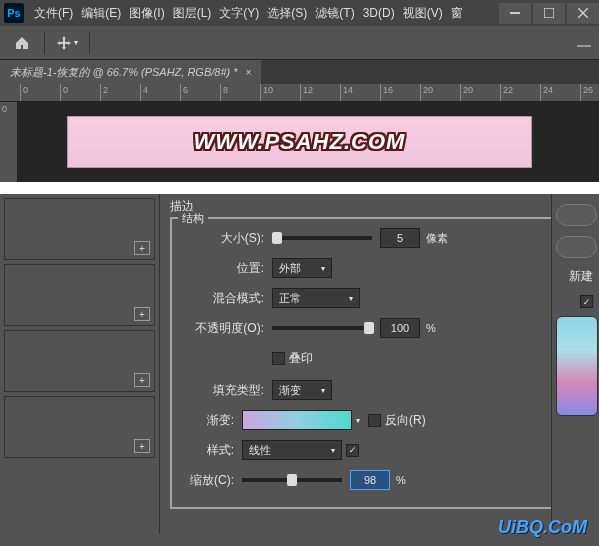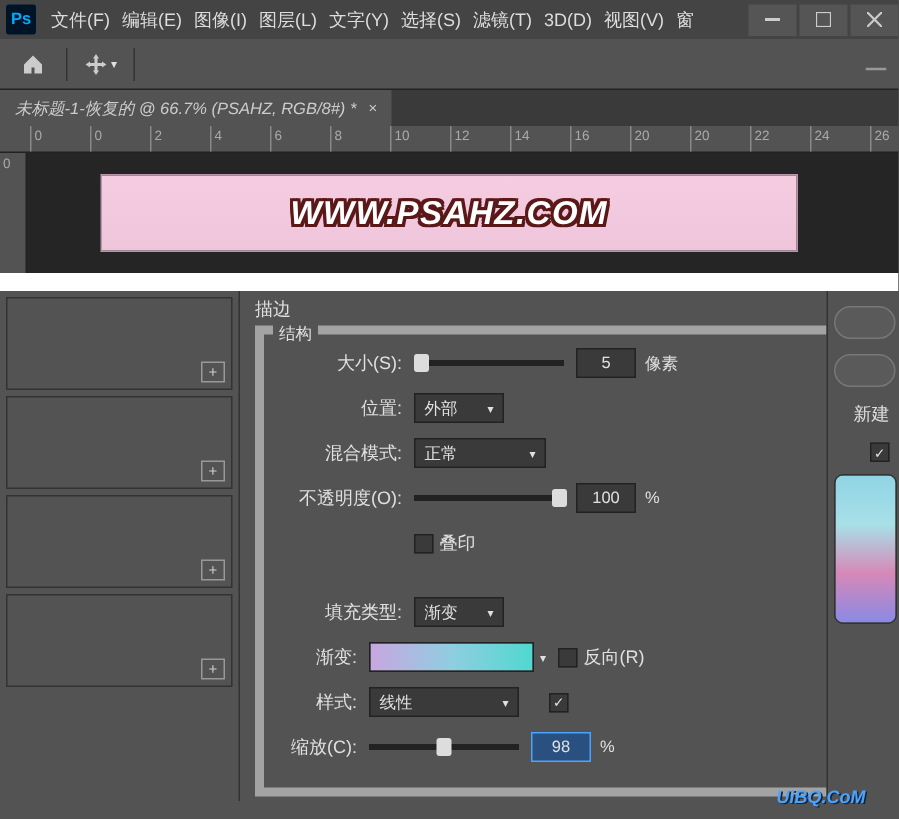--- a/index.html
+++ b/index.html
@@ -38,21 +38,21 @@
 .gap { height: 12px; background: white; }
 
 
 .dialog { background: #535353; position: relative; height: 340px; display: flex; }
 .left-panel { width: 160px; border-right: 1px solid #333; padding: 4px; }
 .layer-row { height: 62px; border: 1px solid #333; margin-bottom: 4px; display: flex; align-items: flex-end; justify-content: flex-end; padding: 4px; }
 .plus-box { width: 16px; height: 14px; border: 1px solid #999; display: flex; align-items: center; justify-content: center; font-size: 10px; color: #ccc; }
 
 .right-panel { flex: 1; padding: 4px 10px; position: relative; }
 .stroke-title { font-size: 12px; margin-bottom: 2px; }
-.struct-group { border: 6px solid #a3a3a3; padding: 8px 12px; margin-bottom: 6px; position: relative; }
+.struct-group { border: 2px solid #a3a3a3; padding: 8px 12px; margin-bottom: 6px; position: relative; }
 .struct-label { position: absolute; top: -8px; left: 6px; background: #535353; padding: 0 4px; font-size: 11px; }
 
 .form-row { display: flex; align-items: center; margin-bottom: 8px; height: 22px; }
 .form-label { width: 80px; text-align: right; margin-right: 8px; font-size: 12px; }
 .slider { flex: 0 0 100px; height: 4px; background: #222; position: relative; margin-right: 8px; }
 .slider-thumb { position: absolute; top: -4px; width: 10px; height: 12px; background: #ddd; border-radius: 2px; }
 .num-input { width: 40px; height: 20px; background: #3a3a3a; border: 1px solid #222; color: #e0e0e0; padding: 0 4px; text-align: center; font-size: 11px; }
 .num-input.highlight { border: 1px solid #4aa3ff; background: #2a5080; }
 .unit { margin-left: 6px; font-size: 11px; }
 .dropdown { height: 20px; background: #3a3a3a; border: 1px solid #222; color: #e0e0e0; padding: 0 6px; font-size: 11px; display: flex; align-items: center; justify-content: space-between; }
@@ -61,21 +61,21 @@
 .gradient-swatch { width: 110px; height: 20px; background: linear-gradient(90deg, #c9a6e0, #8fcee0, #50d8d0); border: 1px solid #222; margin-right: 4px; }
 .angle-ctrl { width: 30px; height: 30px; border: 1px solid #888; border-radius: 50%; margin-right: 8px; position: relative; }
 .angle-line { position: absolute; left: 50%; top: 2px; width: 1px; height: 12px; background: #aaa; }
 .btn { background: #3a3a3a; border: 1px solid #222; padding: 2px 10px; font-size: 11px; color: #e0e0e0; }
 
 .far-right { position: absolute; right: -2px; top: 0; width: 50px; height: 340px; background: #535353; border-left: 1px solid #333; padding: 10px 4px; }
 .pill-btn { height: 22px; border: 1px solid #777; border-radius: 11px; margin-bottom: 10px; background: #5a5a5a; }
 .pill-label { font-size: 12px; text-align: right; padding-right: 4px; margin-bottom: 10px; }
 .preview-box { width: 42px; height: 100px; border: 1px solid #333; background: linear-gradient(180deg, #90d4e5, #a8e0e8, #d688b8, #8a8ae5); margin-top: 8px; border-radius: 6px; }
 
-.watermark { position: absolute; bottom: 8px; right: 22px; font-size: 12px; font-weight: bold; font-style: italic; color: #4aa3ff; text-shadow: 1px 1px 0 #123; }
+.watermark { position: absolute; bottom: 8px; right: 12px; font-size: 18px; font-weight: bold; font-style: italic; color: #4aa3ff; text-shadow: 1px 1px 0 #123; }
 </style>
 </head>
 <body>
 
 <div class="menubar">
   <div class="ps-logo">Ps</div>
   <div class="menu-item">文件(F)</div>
   <div class="menu-item">编辑(E)</div>
   <div class="menu-item">图像(I)</div>
   <div class="menu-item">图层(L)</div>
@@ -217,39 +217,39 @@
         <input class="num-input" value="100" style="">
         <div class="unit">%</div>
       </div>
 
       <div class="form-row">
         <div class="form-label"></div>
         <div class="checkbox"></div>
         <span>叠印</span>
       </div>
 
-      <div class="form-row" style="margin-top:24px">
+      <div class="form-row" style="margin-top:10px">
         <div class="form-label">填充类型:</div>
         <div class="dropdown" style="width:60px">
             <span>渐变</span>
             <span class="arrow">▾</span>
           </div>
       </div>
 
       <div class="form-row">
         <div class="form-label" style="width:50px">渐变:</div>
         <div class="gradient-swatch"></div>
         <span class="arrow" style="font-size:8px;margin-right:8px">▾</span>
         <div class="checkbox"></div>
         <span>反向(R)</span>
       </div>
 
       <div class="form-row">
         <div class="form-label" style="width:50px">样式:</div>
-        <div class="dropdown" style="width:100px;margin-right:20px">
+        <div class="dropdown" style="width:100px;margin-right:4px">
             <span>线性</span>
             <span class="arrow">▾</span>
           </div>
         <div class="checkbox">✓</div>
       </div>
 
 
       <div class="form-row">
         <div class="form-label" style="width:50px">缩放(C):</div>
         <div class="slider">

